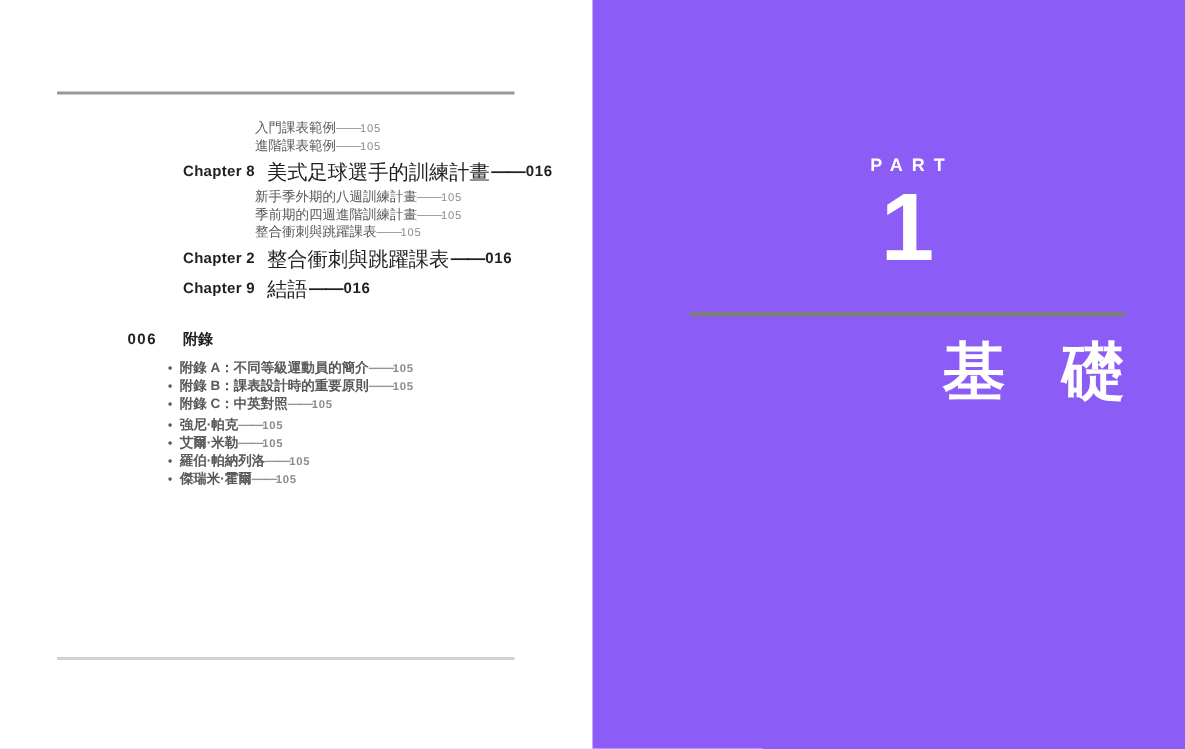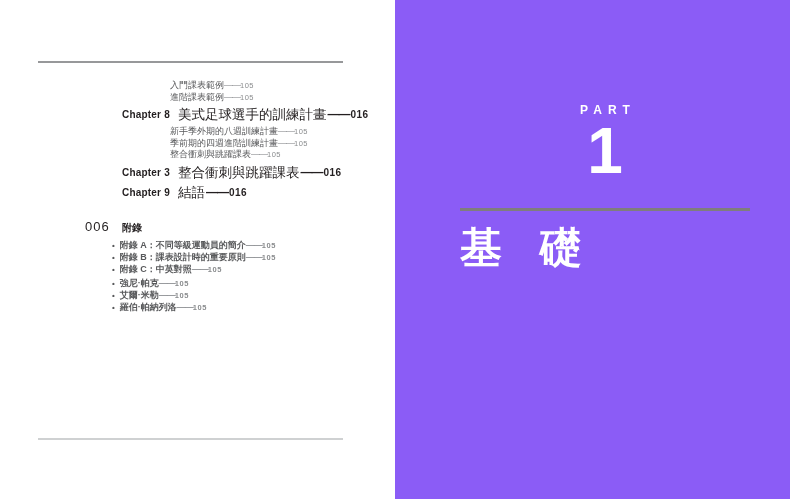--- a/index.html
+++ b/index.html
@@ -27,33 +27,33 @@
   .row.chapter{margin:3px 0 3px 122px;height:17px;line-height:17px;display:flex;align-items:flex-start;}
   .ch-label{font-weight:bold;font-size:10px;color:#231f20;margin-right:8px;letter-spacing:0.2px;}
   .ch-title{font-family:"Liberation Serif", serif;font-weight:normal;font-size:13.5px;color:#231f20;}
   .ch-dash{font-weight:bold;color:#231f20;font-size:12px;letter-spacing:-1px;margin:0 1px;}
   .ch-page{font-weight:bold;font-size:10px;color:#231f20;letter-spacing:0.5px;}
 
   .section-block{position:absolute;left:0;width:395px;}
   #sec-0{top:219px;}
   #sec-1{top:277px;}
   .sec-head{display:flex;align-items:baseline;height:16px;line-height:16px;margin-bottom:4px;}
-  .sec-num{margin-left:85px;width:37px;font-weight:normal;font-size:13px;color:#231f20;letter-spacing:1px;}
+  .sec-num{margin-left:85px;width:37px;font-weight:bold;font-size:10px;color:#231f20;letter-spacing:1px;}
   .sec-title{font-family:"Liberation Serif", serif;font-weight:bold;font-size:10px;color:#231f20;}
   .row.bullet{margin-left:112px;height:12px;line-height:12px;font-size:9px;color:#58595b;font-weight:bold;}
   .bullet-dot{font-size:8px;color:#58595b;margin-right:5px;}
 
   
   .page-right{position:absolute;left:395px;top:0;width:395px;height:499px;background:#4b4949;}
   .part-label{position:absolute;left:65px;top:103px;width:290px;text-align:center;
     color:#ffffff;font-weight:bold;font-size:12px;letter-spacing:6px;text-indent:6px;}
   .part-number{position:absolute;left:65px;top:120px;width:290px;text-align:center;
     color:#ffffff;font-weight:bold;font-size:64px;line-height:62px;}
   .part-divider-line{position:absolute;left:65px;top:208px;width:290px;height:2.5px;background:#7f7d7d;}
-  .part-title{position:absolute;left:65px;top:225px;width:290px;text-align:left;
+  .part-title{position:absolute;left:65px;top:225px;width:290px;text-align:right;
     color:#ffffff;font-weight:bold;font-size:42px;line-height:46px;word-spacing:26px;}
 </style>
 </head>
 <body>
 
 <div class="spread">
 
   <div class="page-left">
     <div class="rule rule-top"></div>
     <div id="toc-rows">
@@ -62,21 +62,21 @@
         <div class="row chapter">
           <span class="ch-label">Chapter 8</span>
           <span class="ch-title">美式足球選手的訓練計畫</span>
           <span class="ch-dash">——</span>
           <span class="ch-page">016</span>
         </div>
         <div class="row sub"><span class="sub-title">新手季外期的八週訓練計畫</span><span class="dash">——</span><span class="pg">105</span></div>
         <div class="row sub"><span class="sub-title">季前期的四週進階訓練計畫</span><span class="dash">——</span><span class="pg">105</span></div>
         <div class="row sub"><span class="sub-title">整合衝刺與跳躍課表</span><span class="dash">——</span><span class="pg">105</span></div>
         <div class="row chapter">
-          <span class="ch-label">Chapter 3</span>
+          <span class="ch-label">Chapter 2</span>
           <span class="ch-title">整合衝刺與跳躍課表</span>
           <span class="ch-dash">——</span>
           <span class="ch-page">016</span>
         </div>
         <div class="row chapter">
           <span class="ch-label">Chapter 9</span>
           <span class="ch-title">結語</span>
           <span class="ch-dash">——</span>
           <span class="ch-page">016</span>
         </div>
@@ -87,20 +87,21 @@
           <span class="sec-title">附錄</span>
         </div>
         <div class="row bullet"><span class="bullet-dot">•</span><span class="sub-title">附錄 A：不同等級運動員的簡介</span><span class="dash">——</span><span class="pg">105</span></div>
         <div class="row bullet"><span class="bullet-dot">•</span><span class="sub-title">附錄 B：課表設計時的重要原則</span><span class="dash">——</span><span class="pg">105</span></div>
         <div class="row bullet"><span class="bullet-dot">•</span><span class="sub-title">附錄 C：中英對照</span><span class="dash">——</span><span class="pg">105</span></div>
       </div>
     <div class="section-block" id="sec-1">
         <div class="row bullet"><span class="bullet-dot">•</span><span class="sub-title">強尼·帕克</span><span class="dash">——</span><span class="pg">105</span></div>
         <div class="row bullet"><span class="bullet-dot">•</span><span class="sub-title">艾爾·米勒</span><span class="dash">——</span><span class="pg">105</span></div>
         <div class="row bullet"><span class="bullet-dot">•</span><span class="sub-title">羅伯·帕納列洛</span><span class="dash">——</span><span class="pg">105</span></div>
+        <div class="row bullet"><span class="bullet-dot">•</span><span class="sub-title">傑瑞米·霍爾</span><span class="dash">——</span><span class="pg">105</span></div>
       </div>
     <div class="rule rule-bottom"></div>
   </div>
 
   <div class="page-right" style="background: #8b5cf6;">
     <div class="part-label" style="color: rgb(255, 255, 255);">PART</div>
     <div class="part-number" style="color: rgb(255, 255, 255);">1</div>
     <div class="part-divider-line" style="background: rgb(127, 125, 125);"></div>
     <div class="part-title" style="color: rgb(255, 255, 255);">基 礎</div>
   </div>

